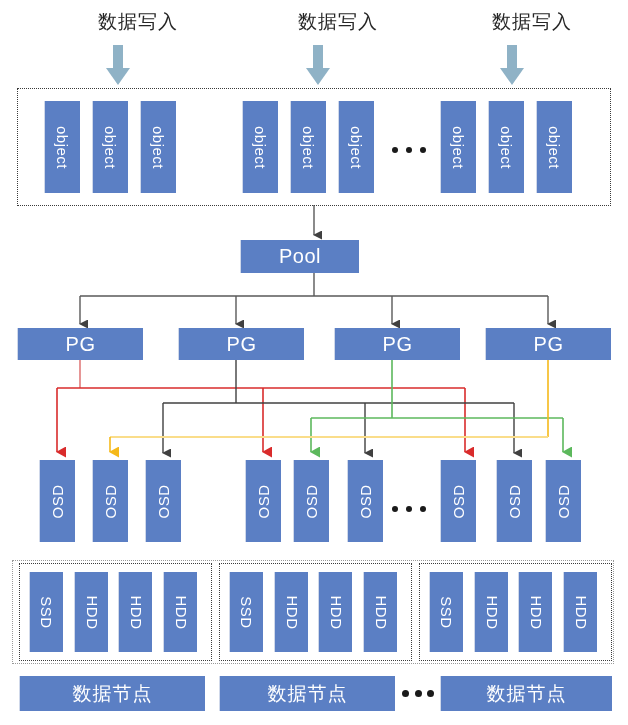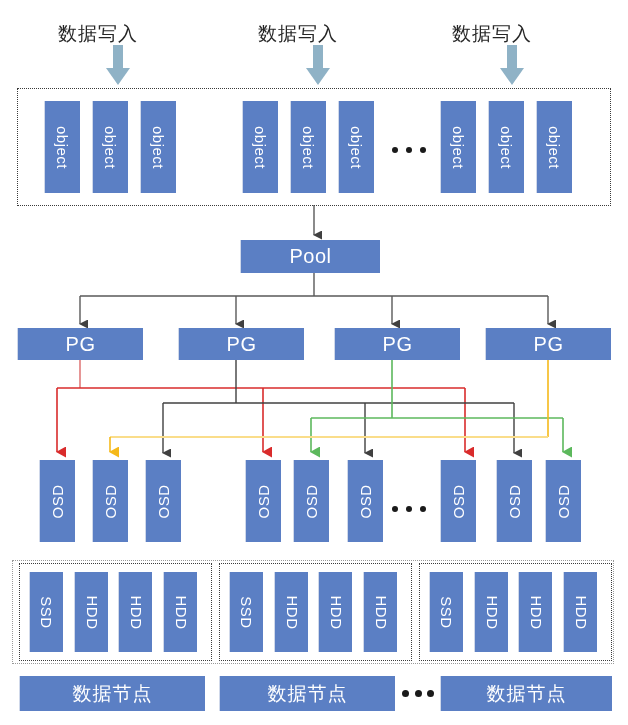--- a/index.html
+++ b/index.html
@@ -19,24 +19,23 @@
   }
 
   
   .abs { position: absolute; box-sizing: border-box; }
 
   
   .write-label {
     font-size: 19px;
     color: #262626;
     letter-spacing: 1px;
-    text-align: left;
+    text-align: right;
     white-space: nowrap;
     line-height: 24px;
-    margin-top: 12px;
   }
 
   
   .fat-arrow { width: 24px; height: 40px; }
   .fat-arrow .shaft {
     position: absolute;
     left: 7px; top: 0;
     width: 10px; height: 24px;
     background: #8fb2c6;
   }
@@ -217,21 +216,21 @@
   <div class="abs bluebox rot-cw" style="left:440px; top:101px; width:36px; height:92px;">
       <span>object</span>
     </div>
   <div class="abs bluebox rot-cw" style="left:488px; top:101px; width:36px; height:92px;">
       <span>object</span>
     </div>
   <div class="abs bluebox rot-cw" style="left:536px; top:101px; width:36px; height:92px;">
       <span>object</span>
     </div>
 
-  <div class="abs bluebox" style="left:240px; top:240px; width:140px; height:33px;">
+  <div class="abs bluebox" style="left:240px; top:240px; width:119px; height:33px;">
     <span class="label-pool">Pool</span>
   </div>
 
   <div class="abs bluebox" style="left:17px;  top:328px; width:126px; height:32px;">
       <span class="label-pg">PG</span>
     </div>
   <div class="abs bluebox" style="left:178px; top:328px; width:126px; height:32px;">
       <span class="label-pg">PG</span>
     </div>
   <div class="abs bluebox" style="left:334px; top:328px; width:126px; height:32px;">

